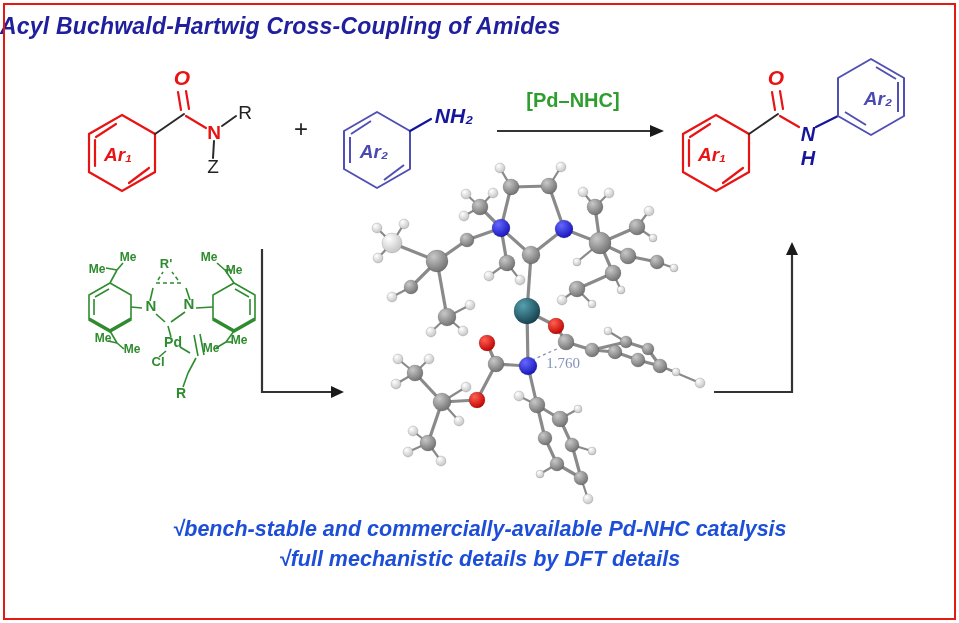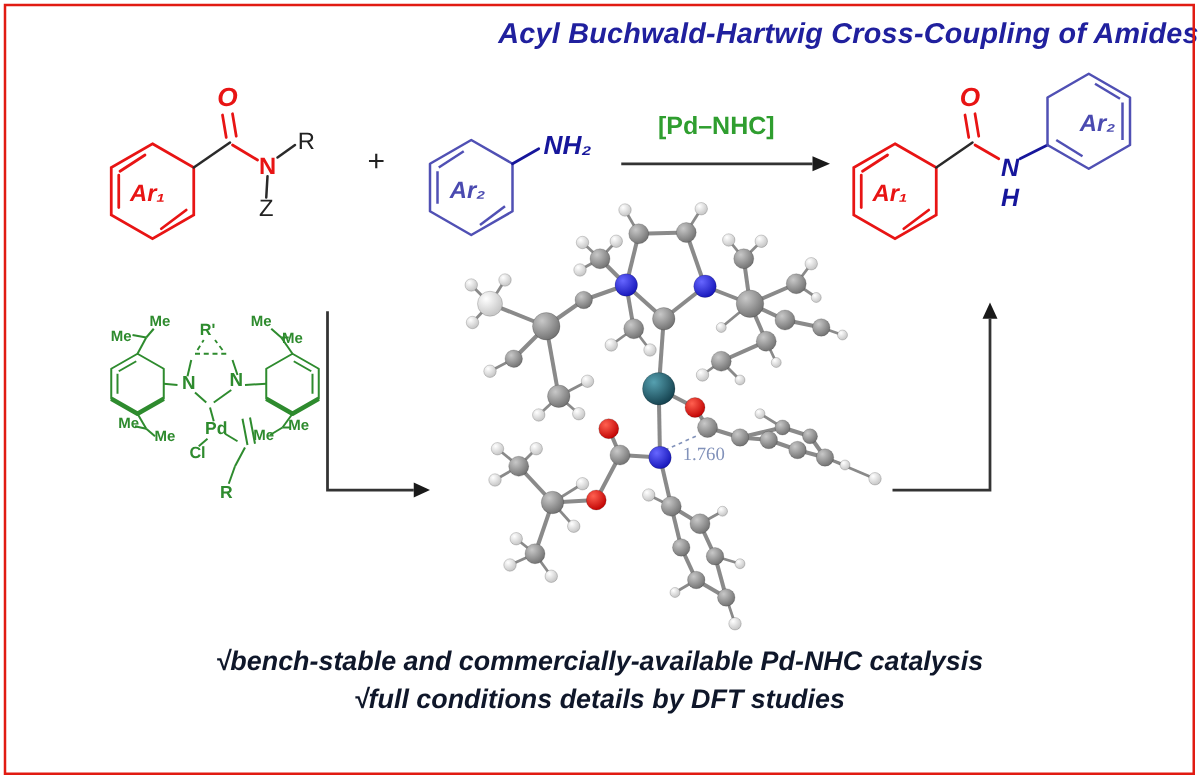--- a/index.html
+++ b/index.html
@@ -1,22 +1,22 @@
 <!DOCTYPE html>
 <html><head>
 <meta charset="utf-8">
 <style>
   html,body{margin:0;padding:0;background:#fff;}
   .frame{position:relative;width:959px;height:623px;background:#ffffff;
          font-family:"Liberation Sans",sans-serif;overflow:hidden;}
   .border{position:absolute;inset:3px;border:2px solid #e11b12;pointer-events:none;}
-  .title{position:absolute;top:13px;left:0;width:100%;text-align:right;
+  .title{position:absolute;top:13px;left:0;width:100%;text-align:left;
          font-size:23px;font-weight:bold;font-style:italic;color:#20209e;letter-spacing:0.2px;}
   .bullets{position:absolute;top:514px;left:0;width:100%;text-align:center;
-           color:#0f172a;font-weight:bold;font-style:italic;font-size:21.5px;line-height:30px;}
+           color:#1d4ed8;font-weight:bold;font-style:italic;font-size:21.5px;line-height:30px;}
   svg.layer{position:absolute;left:0;top:0;}
   
   .s-red{stroke:#e81414;stroke-width:2.2;fill:none;stroke-linecap:round;}
   .s-blue{stroke:#5050b4;stroke-width:2;fill:none;stroke-linejoin:round;}
   .s-navy{stroke:#16169b;stroke-width:2.2;fill:none;stroke-linecap:round;}
   .s-black{stroke:#2a2a2a;stroke-width:2;fill:none;stroke-linecap:round;}
   .s-green{stroke:#2e8b2e;stroke-width:1.6;fill:none;stroke-linejoin:round;}
   .s-greenT{stroke:#2e8b2e;stroke-width:3.6;fill:none;stroke-linejoin:round;}
   .s-dashg{stroke:#2e8b2e;stroke-width:1.5;fill:none;stroke-dasharray:4 3;}
   .s-arrow{stroke:#333;stroke-width:2.2;fill:none;}
@@ -344,17 +344,17 @@
         <circle cx="577" cy="289" r="8" fill="url(#grad-C)" stroke="rgba(0,0,0,0.22)" stroke-width="0.6"></circle>
         <circle cx="562" cy="300" r="5" fill="url(#grad-H)" stroke="rgba(0,0,0,0.22)" stroke-width="0.6"></circle>
         <circle cx="592" cy="304" r="4" fill="url(#grad-H)" stroke="rgba(0,0,0,0.22)" stroke-width="0.6"></circle>
         <circle cx="577" cy="262" r="4" fill="url(#grad-H)" stroke="rgba(0,0,0,0.22)" stroke-width="0.6"></circle>
         <text x="563" y="368" text-anchor="middle" class="model-label">1.760</text>
       </g>
   </svg>
 
   <div class="bullets">
     <div>√bench-stable and commercially-available Pd-NHC catalysis</div>
-    <div>√full conditions details by DFT studies</div>
+    <div>√full mechanistic details by DFT details</div>
   </div>
 
   <div class="border"></div>
 </div>
 
 </body></html>

